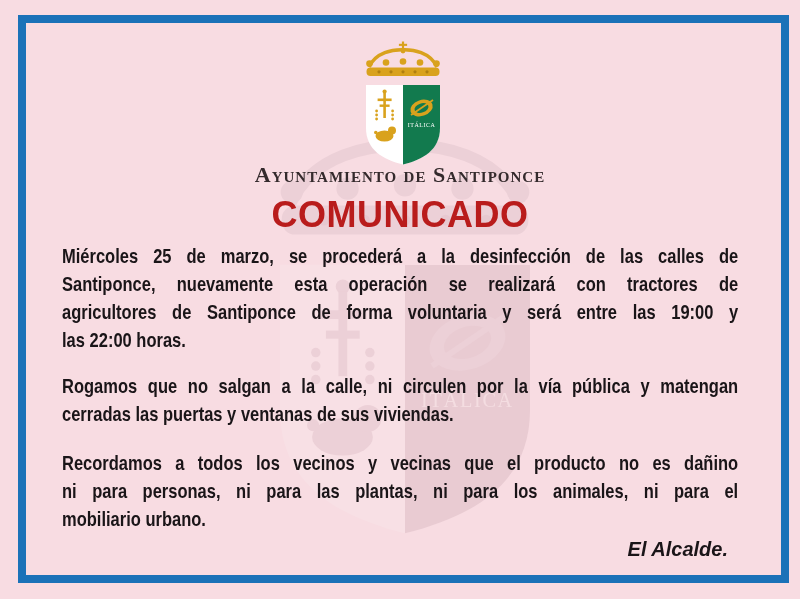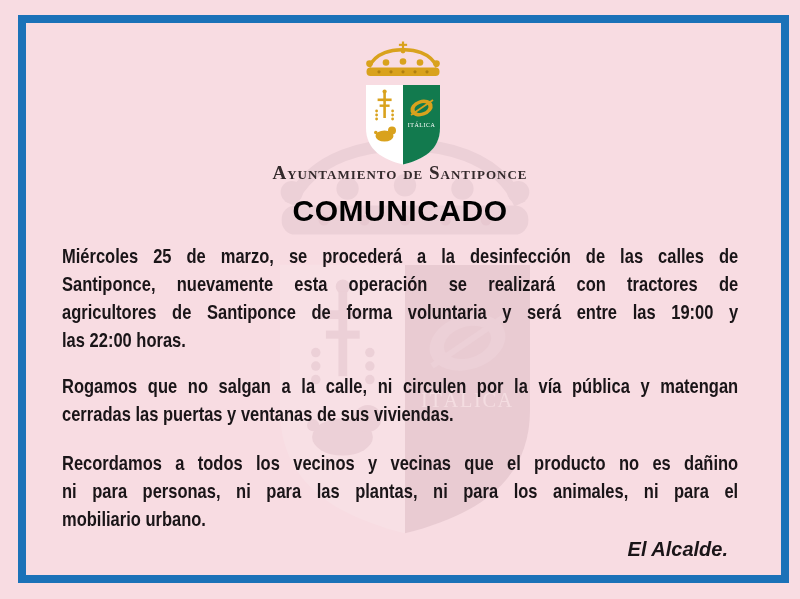--- a/index.html
+++ b/index.html
@@ -36,32 +36,32 @@
     --half-left:#f8e0e5;
     --text-c:#f4dde1;
     position:absolute;left:236px;top:116px;width:338px;height:419px;z-index:1;
   }
   .org-title{
     position:absolute;left:0;top:162px;width:100%;
     text-align:center;
     font-family:"Liberation Serif",serif;
     font-variant-caps:small-caps;
     font-weight:700;
-    font-size:19px;
+    font-size:22px;
     letter-spacing:1px;
     color:#342a2c;
     z-index:3;
   }
   .heading{
     position:absolute;left:0;top:194px;width:100%;
     text-align:center;
     font-weight:700;
-    font-size:30px;
+    font-size:36px;
     letter-spacing:0.5px;
-    color:#000000;
+    color:#b91c1c;
     z-index:3;
   }
   .para{
     position:absolute;
     left:62px;
     width:840px;
     transform:scaleX(0.805);
     transform-origin:0 0;
     font-weight:700;
     font-size:20.5px;

